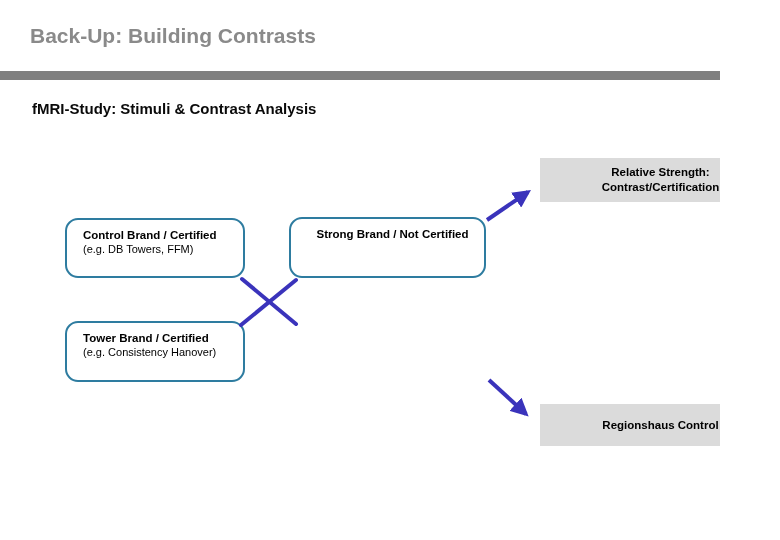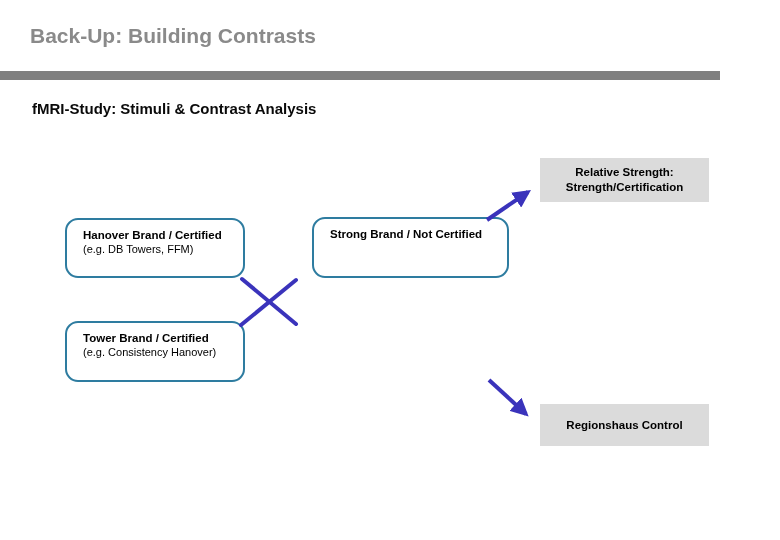--- a/index.html
+++ b/index.html
@@ -47,20 +47,21 @@
     background: #dbdbdb;
     color: #000000;
     font-size: 11.5px;
     font-weight: bold;
     display: flex;
     flex-direction: column;
     align-items: center;
     justify-content: center;
     text-align: center;
     line-height: 1.3;
+    padding-left: 36px;
   }
   .gray-label.relative-strength {
     left: 540px;
     top: 158px;
     width: 169px;
     height: 44px;
   }
   .gray-label.consistency {
     left: 540px;
     top: 404px;
@@ -81,21 +82,21 @@
     font-weight: bold;
     white-space: nowrap;
   }
   .stimulus-box .box-example {
     margin-top: 2px;
     font-size: 11px;
     font-weight: normal;
     white-space: nowrap;
   }
   .box-1 { left: 65px;  top: 218px; width: 180px; height: 60px; }
-  .box-2 { left: 312px; top: 217px; width: 197px; height: 61px; }
+  .box-2 { left: 289px; top: 217px; width: 197px; height: 61px; text-align: center; }
   .box-3 { left: 65px;  top: 321px; width: 180px; height: 61px; }
   .box-4 { left: 297px; top: 321px; width: 196px; height: 60px; }
   .arrows-layer {
     position: absolute;
     left: 0;
     top: 0;
     width: 780px;
     height: 540px;
     pointer-events: none;
   }
@@ -106,25 +107,25 @@
 <div class="slide">
 
   <div class="page-title">Back-Up: Building Contrasts</div>
 
   <div class="divider-bar"></div>
 
   <div class="section-heading">fMRI-Study: Stimuli &amp; Contrast Analysis</div>
 
   <div class="gray-label relative-strength">
     <span>Relative Strength:</span>
-    <span>Strength/Certification</span>
+    <span>Contrast/Certification</span>
   </div>
 
   <div class="stimulus-box box-1">
-    <div class="box-title">Hanover Brand / Certified</div>
+    <div class="box-title">Control Brand / Certified</div>
     <div class="box-example">(e.g. DB Towers, FFM)</div>
   </div>
 
   <div class="stimulus-box box-2">
     <div class="box-title">Strong Brand / Not Certified</div>
   </div>
 
   <div class="stimulus-box box-3">
     <div class="box-title">Tower Brand / Certified</div>
     <div class="box-example">(e.g. Consistency Hanover)</div>

